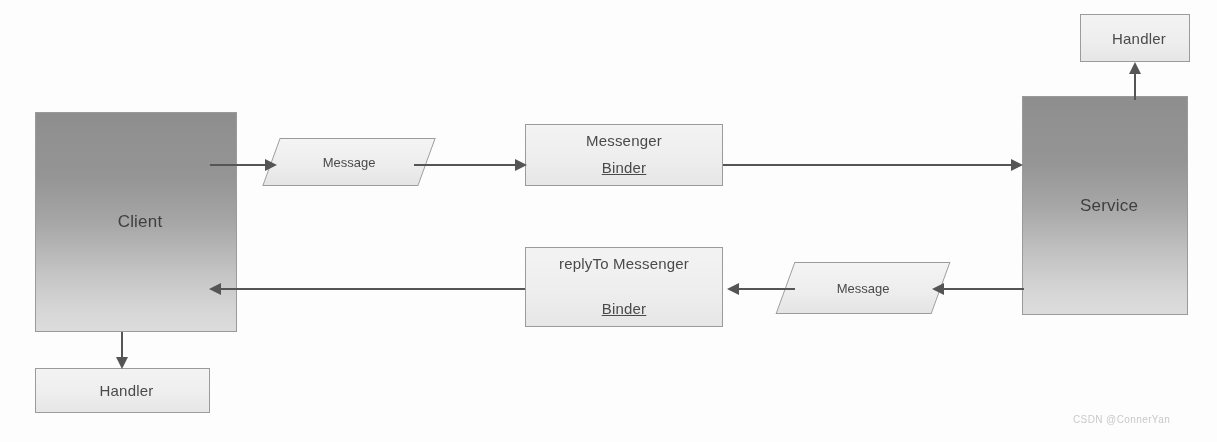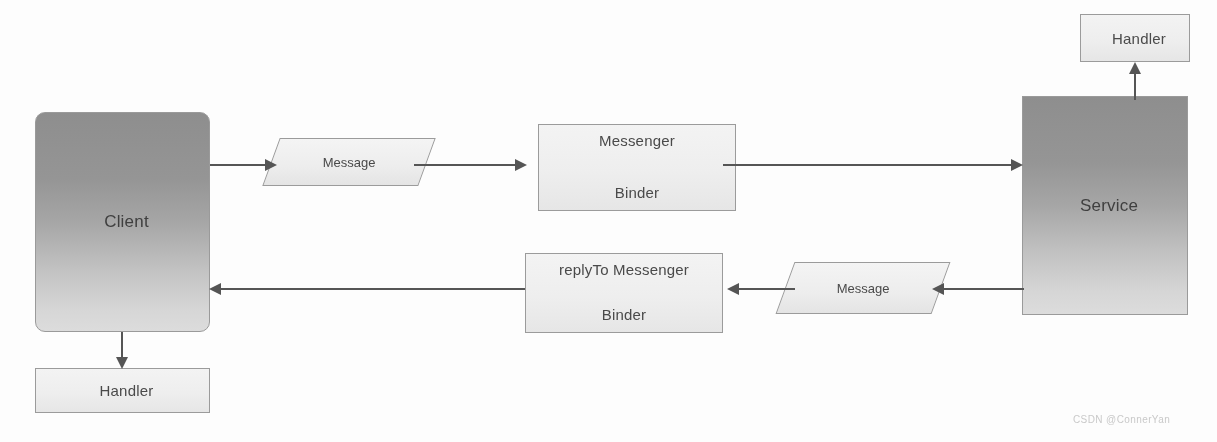--- a/index.html
+++ b/index.html
@@ -44,21 +44,21 @@
   }
 
   
   .flatbox {
     border: 1px solid #9b9b9b;
     background: linear-gradient(to bottom, #f3f3f3 0%, #eeeeee 55%, #e6e6e6 100%);
     font-size: 15px;
     color: #4a4a4a;
   }
   .flatbox .line1 { margin-bottom: 2px; }
-  .flatbox .line2 { margin-top: 2px; }
+  .flatbox .line2 { margin-top: 2px; text-decoration: underline; }
 
   .stacked {
     justify-content: space-between;
     padding: 7px 6px 9px 6px;
   }
 
   
   .para {
     position: absolute;
     display: flex;
@@ -119,39 +119,39 @@
     color: #c9c9c9;
     letter-spacing: 0.4px;
     white-space: nowrap;
   }
 </style>
 </head>
 <body>
 
 <div id="canvas">
 
-  <div class="node actor" style="left:35px; top:112px; width:175px; height:220px;border-radius:10px;">
+  <div class="node actor" style="left:35px; top:112px; width:202px; height:220px;">
     <span>Client</span>
   </div>
 
   <div class="node flatbox" style="left:35px; top:368px; width:175px; height:45px;">
     <span>Handler</span>
   </div>
 
   <div class="para" style="left:271px; top:138px; width:156px; height:48px;">
     <span class="shape"></span>
     <span class="txt">Message</span>
   </div>
 
-  <div class="node flatbox stacked" style="left:525px; top:124px; width:198px; height:87px;margin-left:13px;">
+  <div class="node flatbox stacked" style="left:525px; top:124px; width:198px; height:62px;">
     <span class="line1">Messenger</span>
     <span class="line2">Binder</span>
   </div>
 
-  <div class="node flatbox stacked" style="left:525px; top:253px; width:198px; height:80px;">
+  <div class="node flatbox stacked" style="left:525px; top:247px; width:198px; height:80px;">
     <span class="line1">replyTo  Messenger</span>
     <span class="line2">Binder</span>
   </div>
 
   <div class="para" style="left:785px; top:262px; width:156px; height:52px;">
     <span class="shape"></span>
     <span class="txt">Message</span>
   </div>
 
   <div class="node actor" style="left:1022px; top:96px; width:166px; height:219px;">

